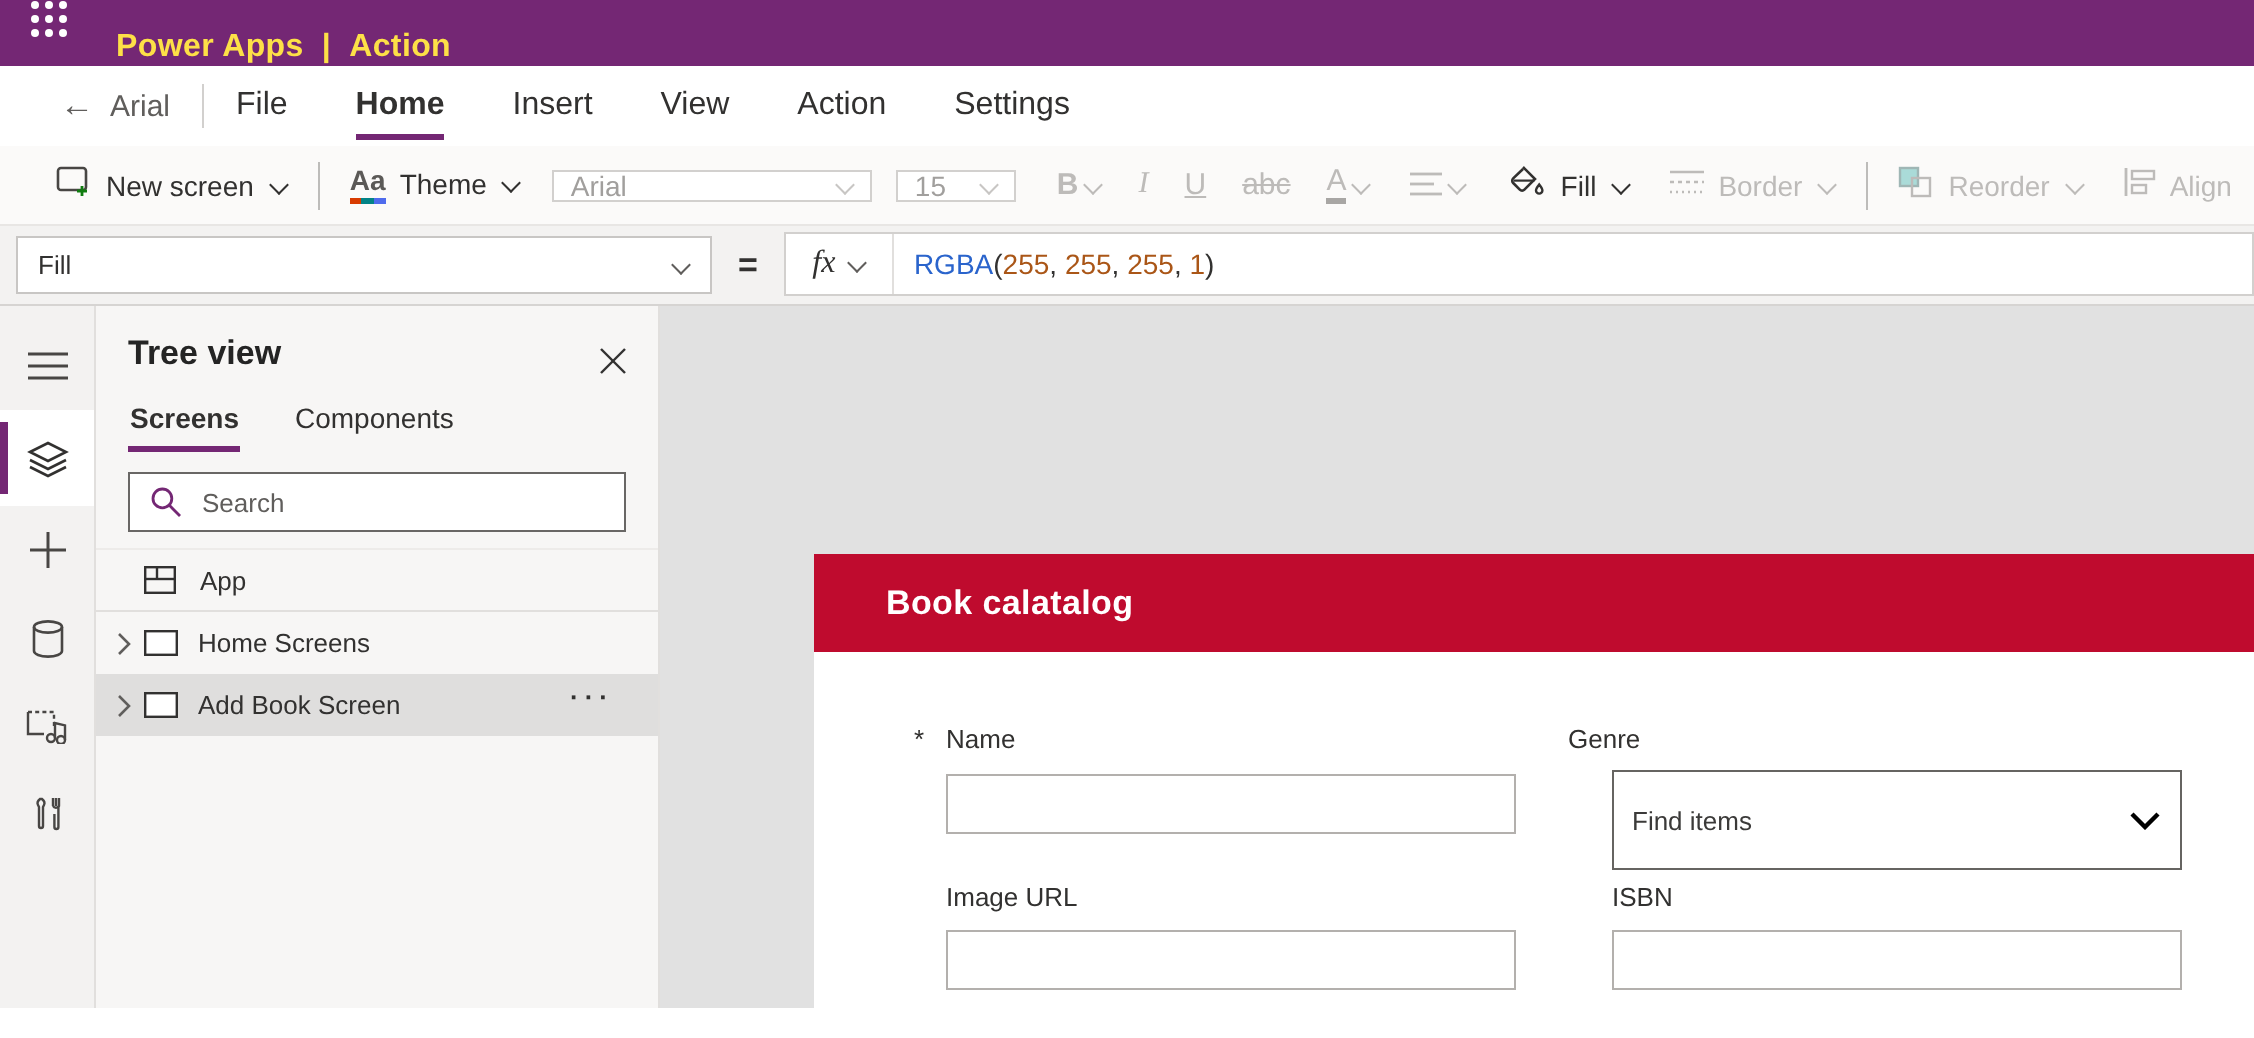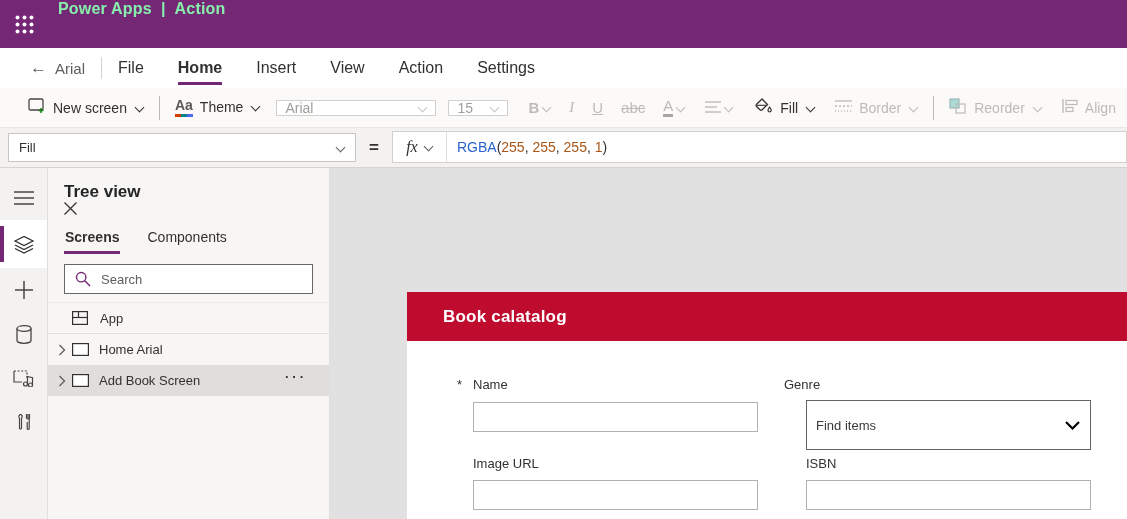--- a/index.html
+++ b/index.html
@@ -4,22 +4,22 @@
 <style>
   * { margin:0; padding:0; box-sizing:border-box; }
   html,body { font-family:"Liberation Sans", sans-serif; }
   .app {
     position:relative; width:1127px; height:519px; overflow:hidden;
     background:#fff; color:#323130; font-size:14px;
   }
 
   
   .titlebar {
-    height:48px; background:var(--brand-purple,#742774);
-    display:flex; align-items:flex-start; color:#86efac;
+    height:33px; background:var(--brand-purple,#742774);
+    display:flex; align-items:flex-end; color:#fde047;
   }
   .waffle { width:48px; height:48px; display:flex; align-items:center; justify-content:center; cursor:pointer; }
   .titlebar .titles { display:flex; gap:9px; margin-left:10px; font-size:16px; font-weight:bold; letter-spacing:.2px; }
 
   
   .menubar { height:40px; display:flex; align-items:center; background:#fff; padding-left:30px; }
   .back { display:flex; align-items:center; gap:8px; color:#605e5c; cursor:pointer; font-size:15px; }
   .back .arrow { font-size:17px; }
   .menu-divider { width:1px; height:22px; background:#d2d0ce; margin:0 16px; }
   .menu-items { display:flex; gap:34px; font-size:16px; }
@@ -81,21 +81,21 @@
 
   
   .rail { width:48px; background:#f3f2f1; border-right:1px solid #e1dfdd; display:flex; flex-direction:column; align-items:stretch; padding-top:8px; }
   .rail-item { height:44px; display:flex; align-items:center; justify-content:center; cursor:pointer; position:relative; color:#484644; }
   .rail-item.selected { background:#fff; height:48px; }
   .rail-item.selected::before { content:""; position:absolute; left:0; top:6px; bottom:6px; width:4px; background:var(--brand-purple,#742774); }
   .rail-item svg { display:block; }
 
   
   .treepanel { width:282px; background:#f7f6f5; border-right:1px solid #e1dfdd; display:flex; flex-direction:column; }
-  .tp-header { display:flex; align-items:flex-start; justify-content:space-between; padding:14px 16px 4px;flex-direction:column; }
+  .tp-header { display:flex; align-items:flex-end; justify-content:space-between; padding:14px 16px 4px; }
   .tp-title { font-size:17px; font-weight:bold; color:#242424; }
   .tp-close { cursor:pointer; color:#323130; display:flex; }
   .tp-tabs { display:flex; gap:26px; padding:6px 16px 0; }
   .tp-tab { font-size:14px; padding:4px 1px 6px; border-bottom:3px solid transparent; cursor:pointer; color:#323130; }
   .tp-tab.active { font-weight:bold; border-bottom-color:var(--brand-purple,#742774); }
   .tp-search { margin:10px 16px 8px; position:relative; }
   .tp-search input {
     width:100%; height:30px; border:1px solid #696765; background:#fff;
     padding:0 8px 0 36px; font-size:13px; font-family:inherit; color:#ef4444; outline:none;
   }
@@ -375,21 +375,21 @@
         <span class="caret">
           <svg width="8" height="12" viewBox="0 0 8 12" fill="none" stroke="#605e5c" stroke-width="1.3">
               <path d="M1.5 1l5 5-5 5"></path>
             </svg>
         </span>
         <span class="scricon">
           <svg width="17" height="13" viewBox="0 0 17 13" fill="#fff" stroke="#323130" stroke-width="1.2">
               <rect x="0.6" y="0.6" width="15.8" height="11.8"></rect>
             </svg>
         </span>
-        <span>Home Arial</span>
+        <span>Home Screens</span>
       </div>
       <div class="tree-row row-screen selected">
         <span class="caret">
           <svg width="8" height="12" viewBox="0 0 8 12" fill="none" stroke="#605e5c" stroke-width="1.3">
               <path d="M1.5 1l5 5-5 5"></path>
             </svg>
         </span>
         <span class="scricon">
           <svg width="17" height="13" viewBox="0 0 17 13" fill="#fff" stroke="#323130" stroke-width="1.2">
               <rect x="0.6" y="0.6" width="15.8" height="11.8"></rect>

